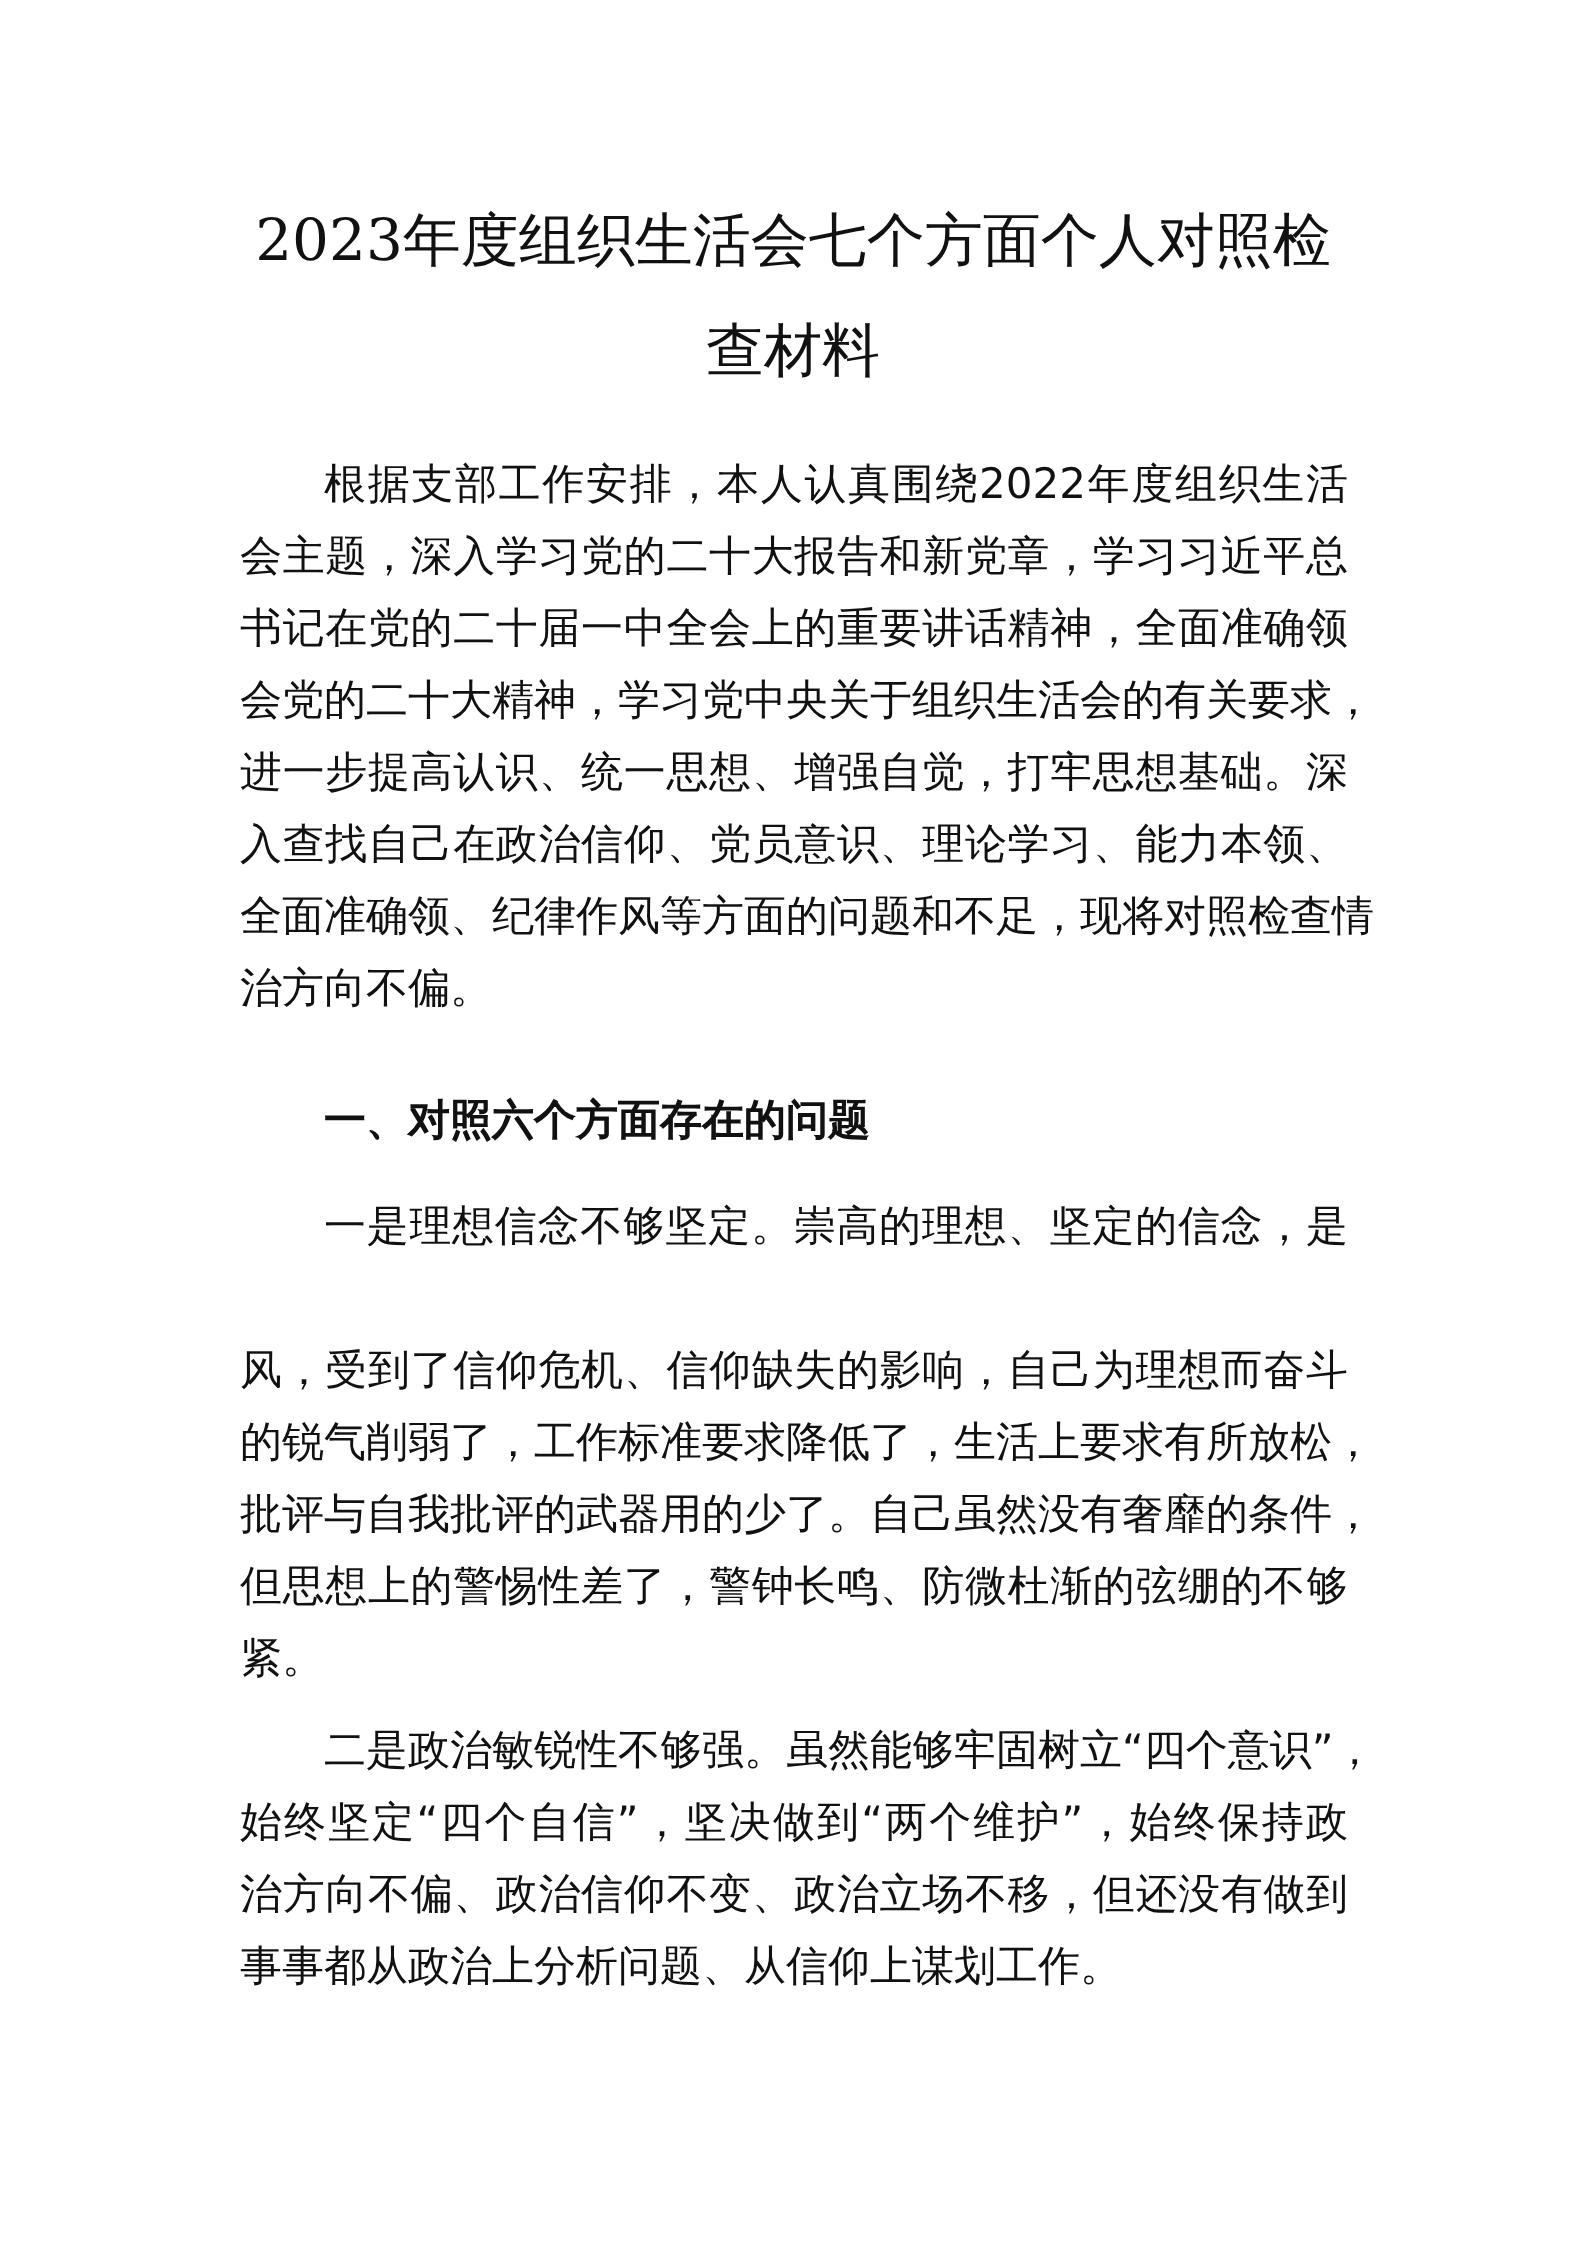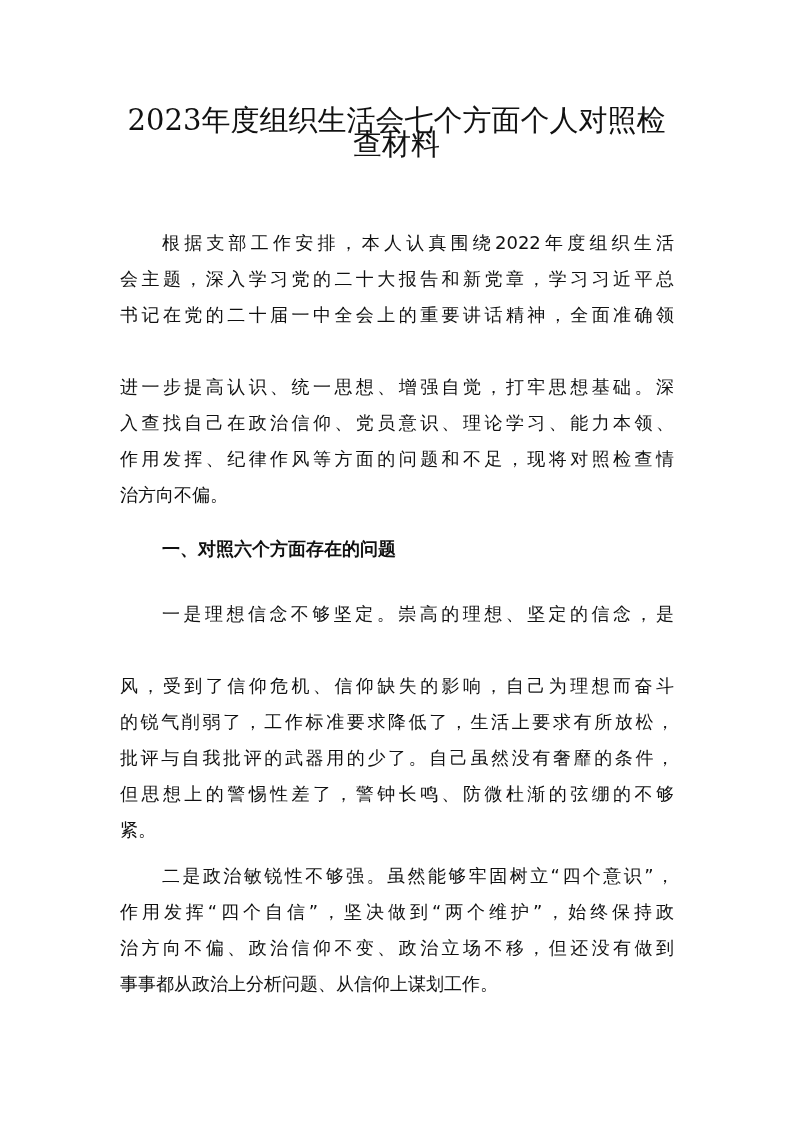--- a/index.html
+++ b/index.html
@@ -4,53 +4,54 @@
   <style>
     html, body { margin: 0; padding: 0; background: #ffffff; }
     body { width: 793px; height: 1122px; position: relative; overflow: hidden; color: #111; }
     .page { position: absolute; left: 0; top: 0; width: 793px; height: 1122px; background: #fff; }
     .title {
       position: absolute; left: 100px; width: 593px; text-align: center;
       font-family: "DejaVu Serif", "Liberation Serif", serif;
       font-size: 29px; line-height: 40px; color: #111;
     }
     .title1 { top: 100px; }
-    .title2 { top: 124px; }
+    .title2 { top: 155px; }
     .line {
       position: absolute; left: 120px; width: 554px;
       font-family: "DejaVu Sans", "Liberation Sans", sans-serif;
-      font-size: 18px; line-height: 27px; white-space: nowrap;
+      font-size: 21px; line-height: 27px; white-space: nowrap;
       text-align: justify; text-align-last: justify; color: #111;
     }
     .line.last { text-align-last: left; }
     .indent { left: 162px; width: 512px; }
     .h1 { font-weight: bold; text-align-last: left; }
     .h2 { text-align-last: left; }
   </style>
 </head>
 <body>
 
 <div class="page">
   <div class="title title1">2023年度组织生活会七个方面个人对照检</div>
   <div class="title title2">查材料</div>
 
   <div class="line indent" style="top:229px">根据支部工作安排，本人认真围绕2022年度组织生活</div>
   <div class="line" style="top:301px">书记在党的二十届一中全会上的重要讲话精神，全面准确领</div>
   <div class="line" style="top:265px">会主题，深入学习党的二十大报告和新党章，学习习近平总</div>
+  <div class="line" style="top:337px">会党的二十大精神，学习党中央关于组织生活会的有关要求，</div>
   <div class="line" style="top:373px">进一步提高认识、统一思想、增强自觉，打牢思想基础。深</div>
   <div class="line" style="top:409px">入查找自己在政治信仰、党员意识、理论学习、能力本领、</div>
-  <div class="line" style="top:445px">作用发挥、纪律作风等方面的问题和不足，现将对照检查情</div>
+  <div class="line" style="top:445px">全面准确领、纪律作风等方面的问题和不足，现将对照检查情</div>
   <div class="line last" style="top:481px">治方向不偏。</div>
 
-  <div class="line indent h1" style="top:535px">一、对照六个方面存在的问题</div>
+  <div class="line indent h1" style="top:547px">一、对照六个方面存在的问题</div>
 
   <div class="line indent" style="top:600px">一是理想信念不够坚定。崇高的理想、坚定的信念，是</div>
   <div class="line" style="top:672px">风，受到了信仰危机、信仰缺失的影响，自己为理想而奋斗</div>
   <div class="line" style="top:708px">的锐气削弱了，工作标准要求降低了，生活上要求有所放松，</div>
   <div class="line" style="top:744px">批评与自我批评的武器用的少了。自己虽然没有奢靡的条件，</div>
   <div class="line" style="top:780px">但思想上的警惕性差了，警钟长鸣、防微杜渐的弦绷的不够</div>
   <div class="line last" style="top:816px">紧。</div>
 
   <div class="line indent" style="top:862px">二是政治敏锐性不够强。虽然能够牢固树立“四个意识”，</div>
-  <div class="line" style="top:898px">作用发挥“四个自信”，坚决做到“两个维护”，始终保持政</div>
+  <div class="line" style="top:898px">始终坚定“四个自信”，坚决做到“两个维护”，始终保持政</div>
   <div class="line" style="top:934px">治方向不偏、政治信仰不变、政治立场不移，但还没有做到</div>
   <div class="line last" style="top:970px">事事都从政治上分析问题、从信仰上谋划工作。</div>
 </div>
 
 </body></html>

